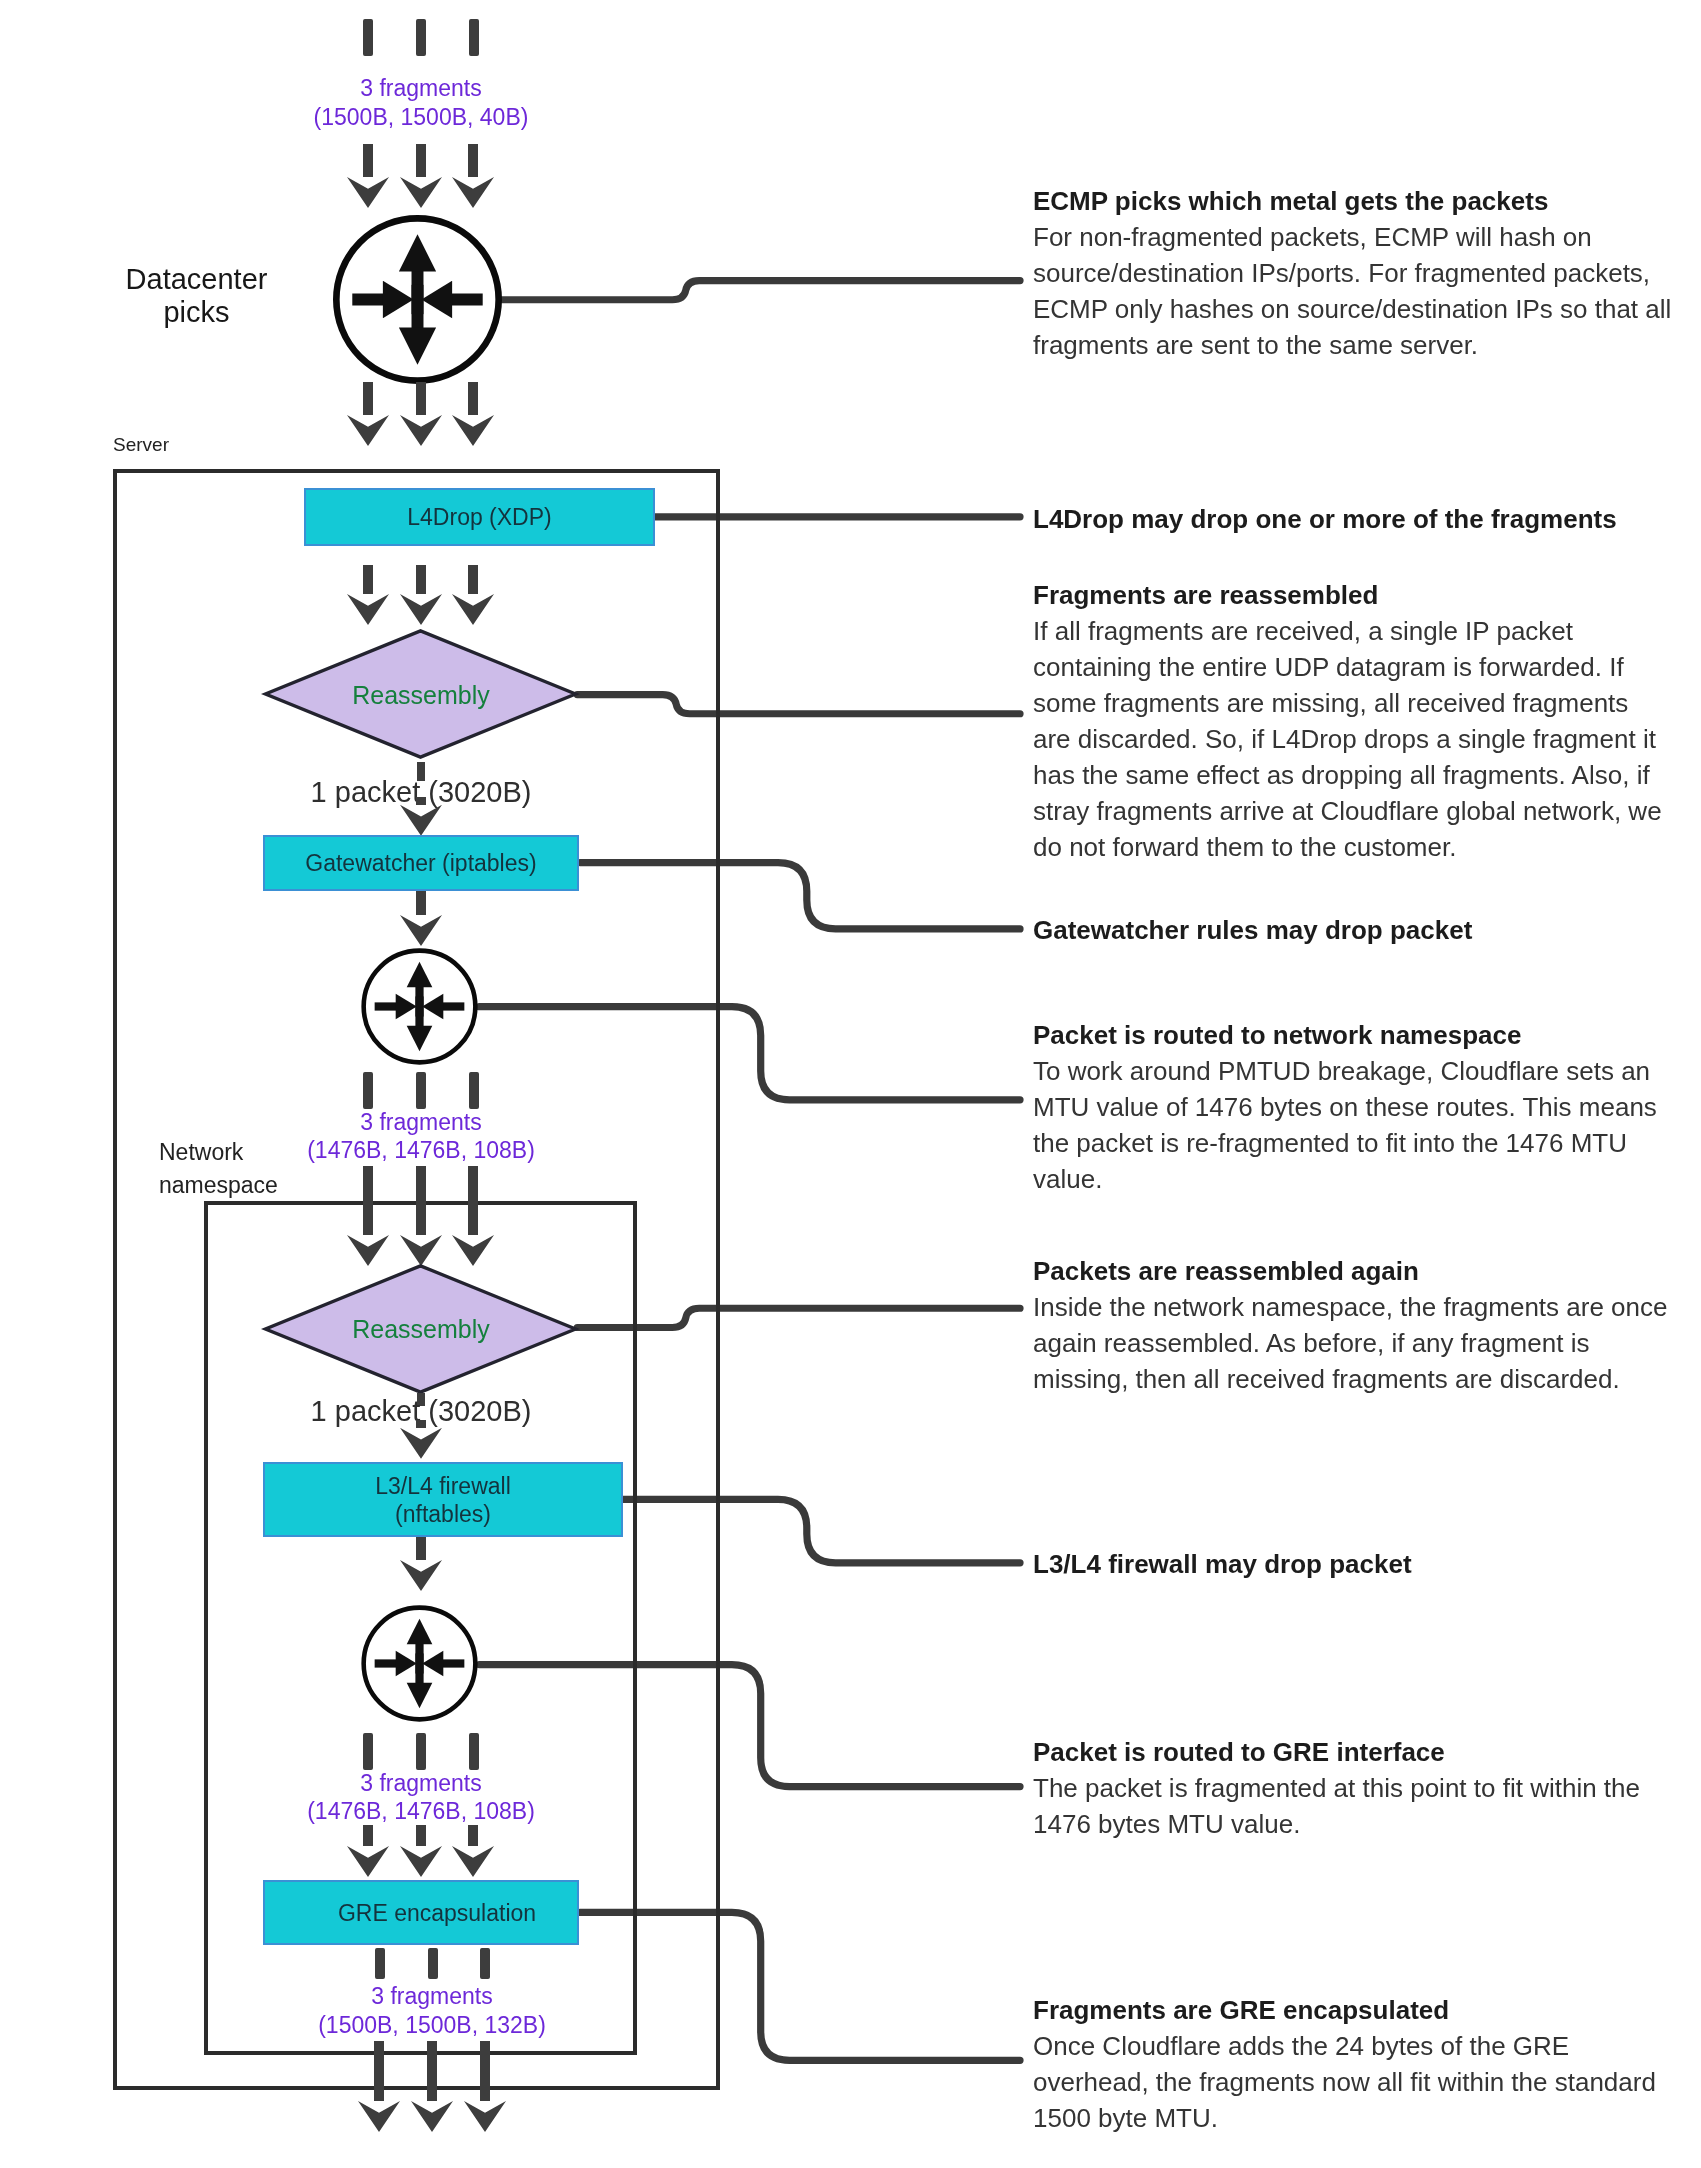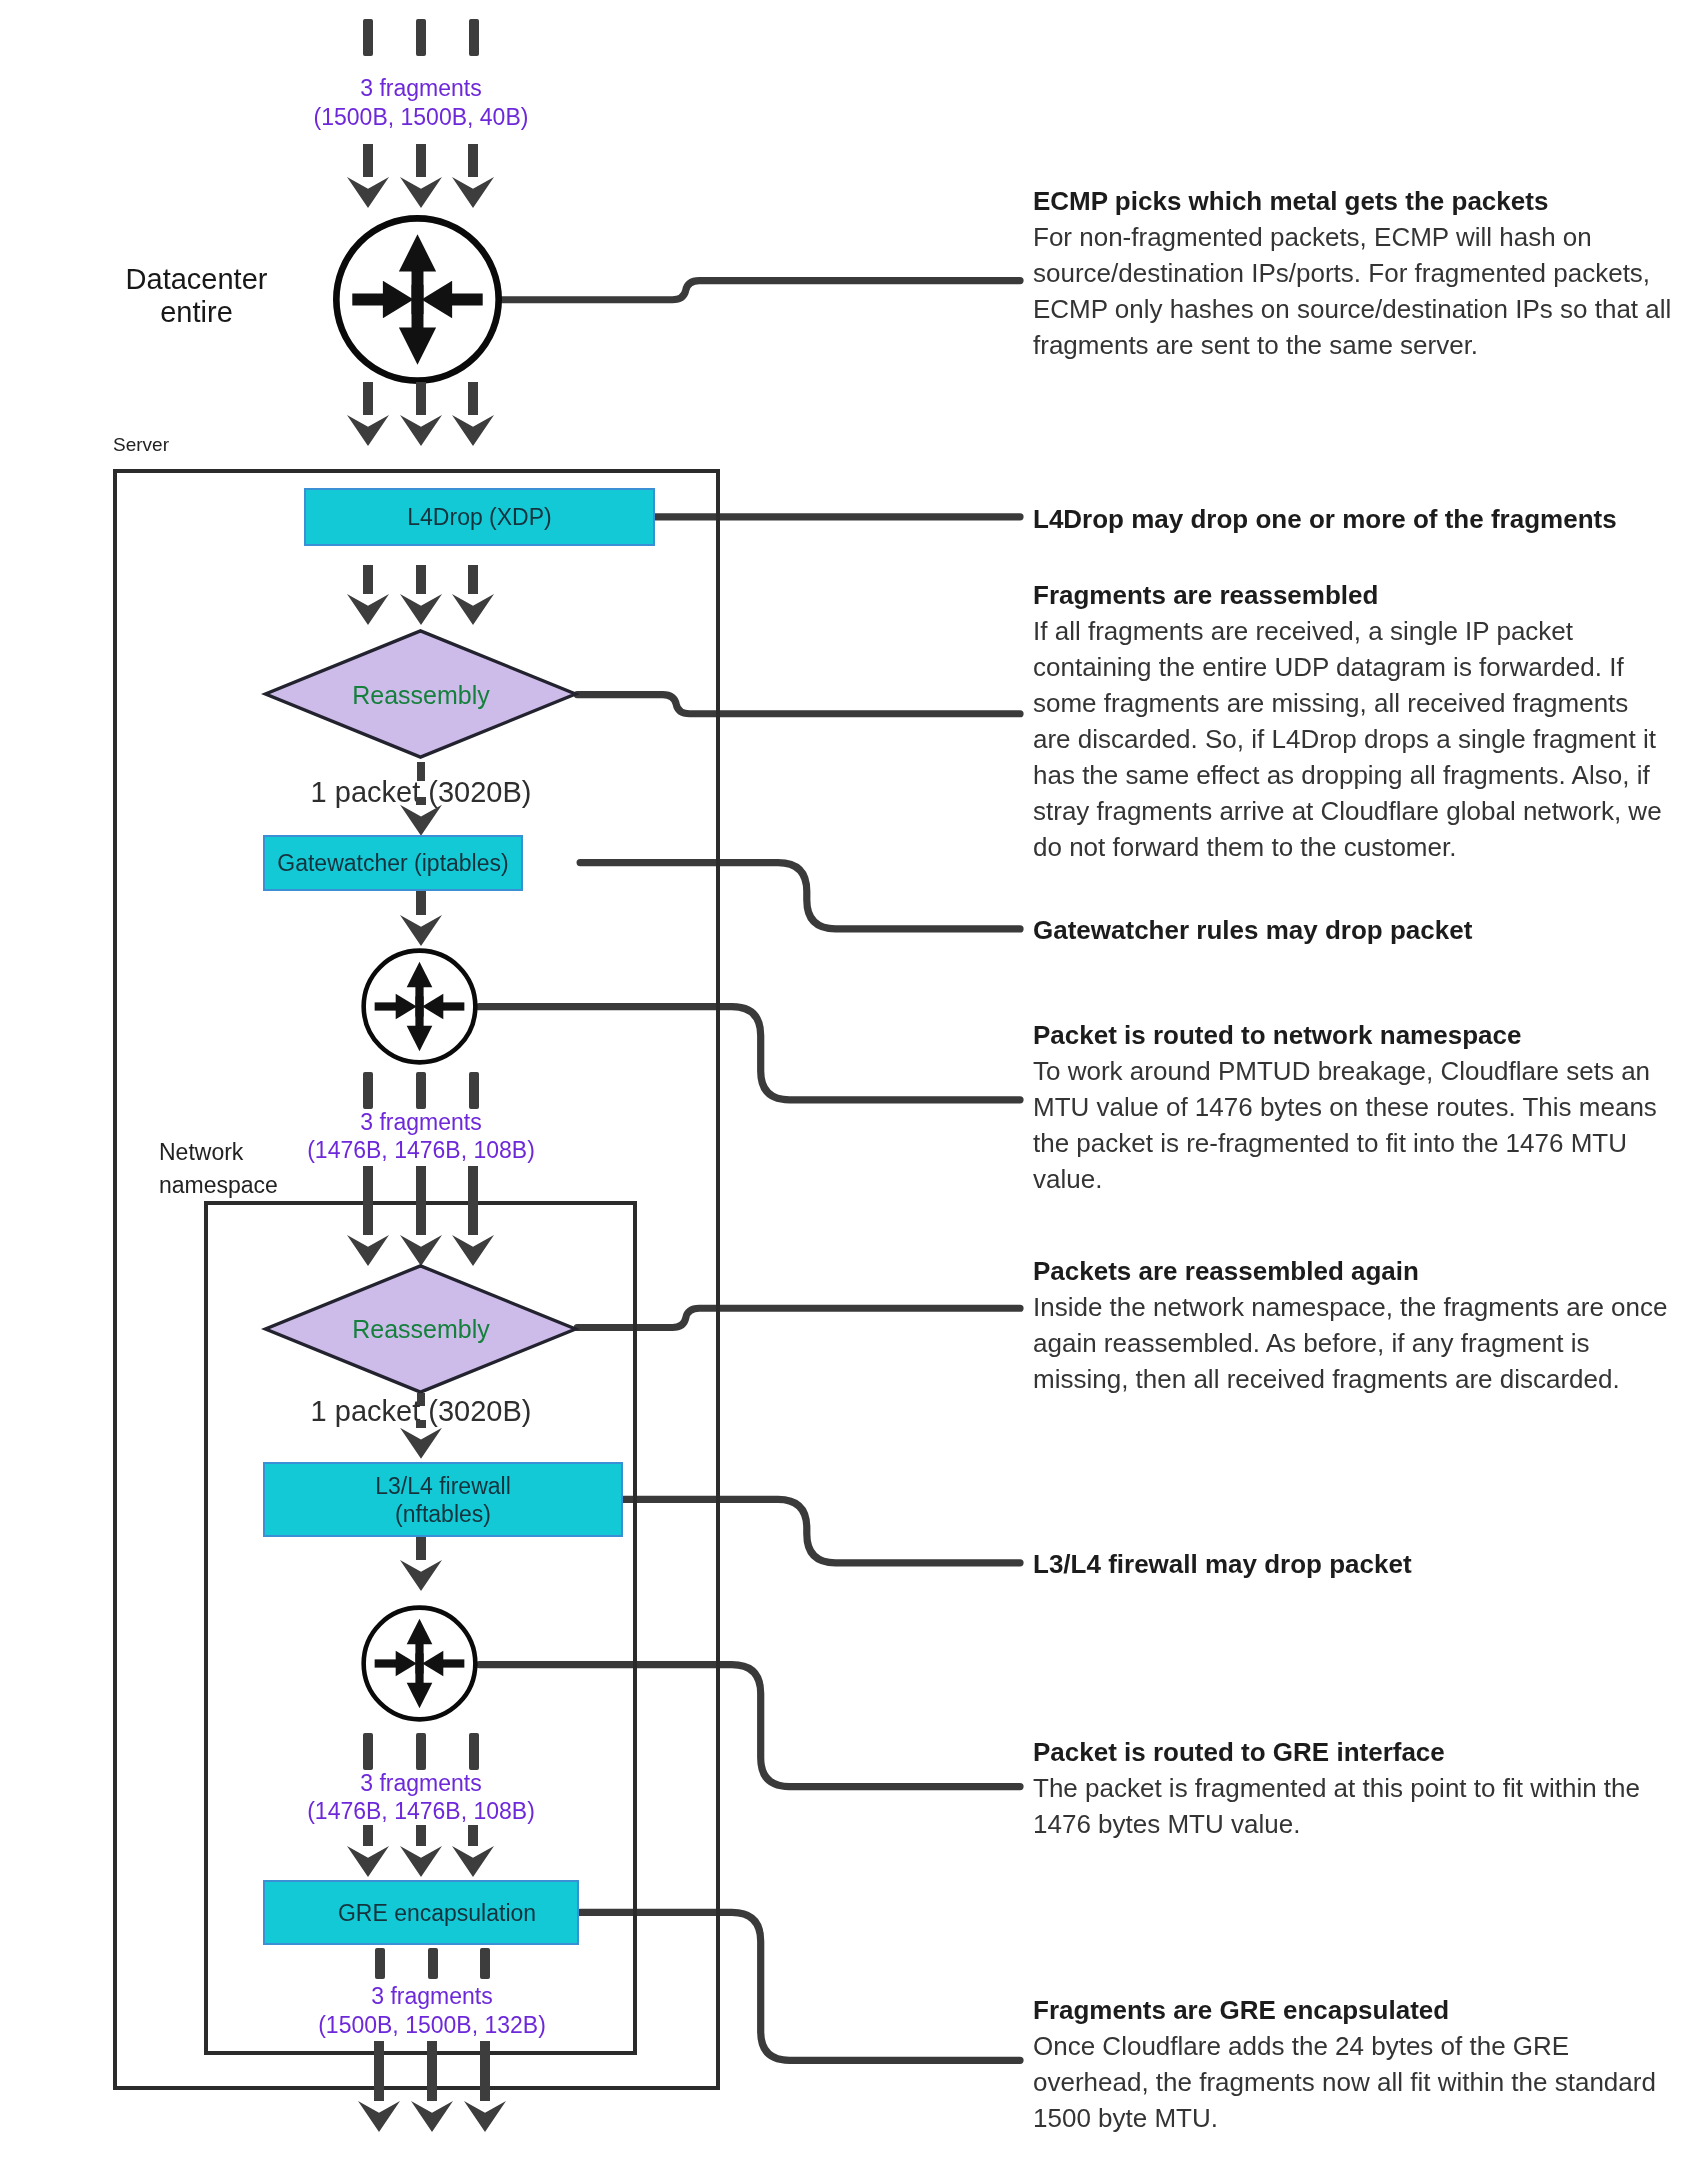--- a/index.html
+++ b/index.html
@@ -82,21 +82,21 @@
     </div>
   <div class="flow-arrow" style="left:452px;top:144px;">
     <div class="shaft" style="height:33px;"></div>
       <div class="head"></div>
     </div>
 
   <svg class="abs" style="left:331px;top:213px;" width="173" height="173" viewBox="0 0 180 180">
       <use href="#router-sym"></use>
     </svg>
   <div class="abs" style="left:91px;top:263px;width:211px;text-align:center;font-size:29px;line-height:33px;color:#181818;white-space:pre-line;">Datacenter
-entire</div>
+picks</div>
 
   <div class="flow-arrow" style="left:347px;top:382px;">
     <div class="shaft" style="height:33px;"></div>
       <div class="head"></div>
     </div>
   <div class="flow-arrow" style="left:400px;top:382px;">
     <div class="shaft" style="height:33px;"></div>
       <div class="head"></div>
     </div>
   <div class="flow-arrow" style="left:452px;top:382px;">
@@ -127,21 +127,21 @@
   </svg>
   <div class="diamond-label" style="left:277px;top:681px;width:288px;">Reassembly</div>
 
   <div class="stub" style="left:417px;top:762px;height:19px;"></div>
   <div class="small-note" style="left:277px;top:776px;width:288px;font-size:29px;color:#2e2e2e;">1 packet (3020B)</div>
   <div class="flow-arrow" style="left:400px;top:797px;">
     <div class="shaft" style="height:7.7px;"></div>
       <div class="head"></div>
     </div>
 
-  <div class="cyanbox" style="left:263px;top:835px;width:260px;height:56px;">Gatewatcher (iptables)</div>
+  <div class="cyanbox" style="left:263px;top:835px;width:316px;height:56px;">Gatewatcher (iptables)</div>
 
   <div class="flow-arrow" style="left:400px;top:891px;">
     <div class="shaft" style="height:24px;"></div>
       <div class="head"></div>
     </div>
 
   <svg class="abs" style="left:360px;top:947px;" width="119" height="119" viewBox="0 0 124 124">
       <use href="#router-sym"></use>
     </svg>
 

